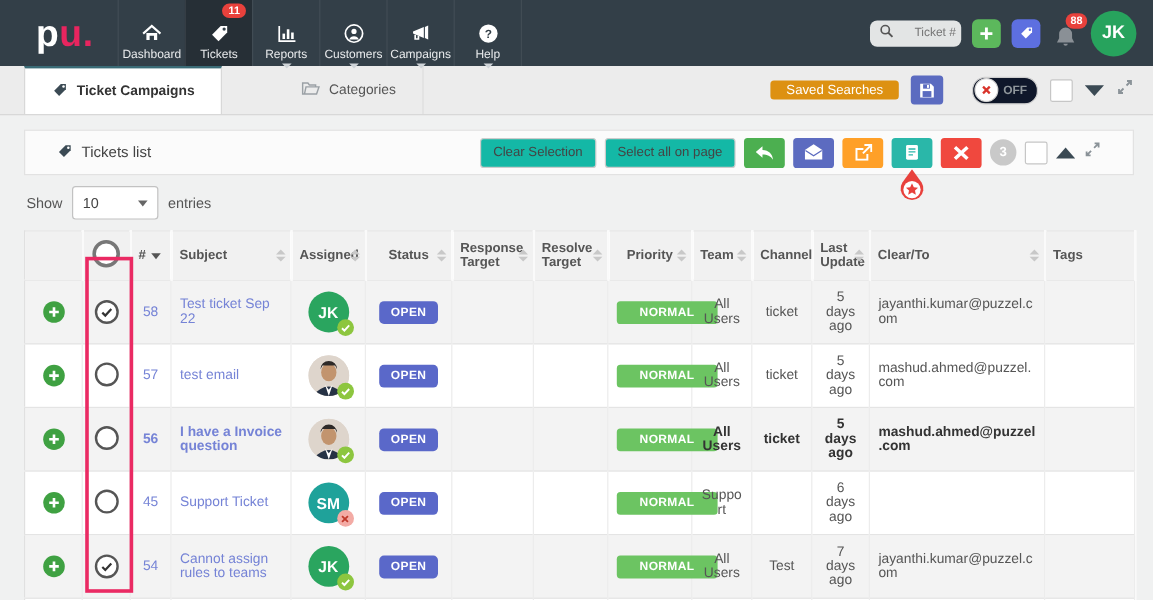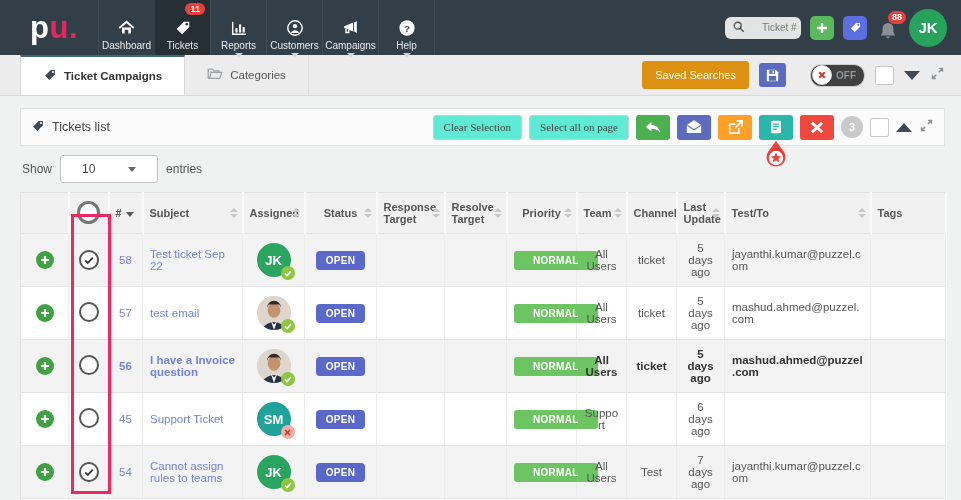--- a/index.html
+++ b/index.html
@@ -29,50 +29,50 @@
   .searchpill input{border:none;background:transparent;outline:none;width:48px;font-size:10px;color:#555;font-family:"Liberation Sans",sans-serif;}
   .sq-btn{width:24px;height:24px;border-radius:5px;display:flex;align-items:center;justify-content:center;cursor:pointer;}
   .sq-btn.green{background:#5cb85c;}
   .sq-btn.blue{background:#5d6fe0;}
   .bell-wrap{position:relative;width:24px;height:26px;display:flex;align-items:flex-end;justify-content:center;cursor:pointer;}
   .bell-badge{position:absolute;top:-4px;right:-6px;background:#e8413c;color:#fff;font-size:9px;font-weight:bold;border-radius:9px;padding:2px 4px;line-height:9px;}
   .user-avatar{width:38px;height:38px;border-radius:50%;background:#27a35d;color:#fff;font-weight:bold;font-size:15px;
     display:flex;align-items:center;justify-content:center;cursor:pointer;}
   
   .tabbar{height:40px;background:#ececec;border-bottom:1px solid #d8d8d8;display:flex;align-items:stretch;}
-  .tab{display:flex;align-items:center;gap:7px;padding:0 22px;font-size:11.5px;color:#555;cursor:pointer;}
+  .tab{display:flex;align-items:center;gap:7px;padding:0 22px;font-size:11.5px;color:#555;cursor:pointer;margin-left:44px;}
   .tab.active{background:#fff;border-top:2px solid #3a6b76;border-left:1px solid #d8d8d8;border-right:1px solid #d8d8d8;color:#333;margin-left:20px;font-weight:bold;}
   .tab.plain{border-right:1px solid #dcdcdc;}
   .tabbar-right{margin-left:auto;display:flex;align-items:center;gap:10px;padding-right:16px;}
-  .btn-amber{background:#dd9112;color:#fff;font-size:11px;border:none;border-radius:3px;height:28px;padding:0 13px;cursor:pointer;font-family:"Liberation Sans",sans-serif;}
+  .btn-amber{background:#dd9112;color:#fff;font-size:11px;border:none;border-radius:3px;height:16px;padding:0 13px;cursor:pointer;font-family:"Liberation Sans",sans-serif;}
   .btn-floppy{background:#5b6bc0;width:27px;height:24px;border-radius:3px;display:flex;align-items:center;justify-content:center;cursor:pointer;}
-  .toggle{display:flex;align-items:center;background:#404040;border:1px solid #cfcfcf;border-radius:11px;height:21px;padding:0 8px 0 1px;gap:4px;cursor:pointer;margin-left:14px;}
+  .toggle{display:flex;align-items:center;background:#0f172a;border:1px solid #cfcfcf;border-radius:11px;height:21px;padding:0 8px 0 1px;gap:4px;cursor:pointer;margin-left:14px;}
   .toggle-knob{width:18px;height:18px;border-radius:50%;background:#fff;border:1px solid #d6d6d6;display:flex;align-items:center;justify-content:center;box-shadow:0 1px 2px rgba(0,0,0,.15);}
   .toggle-lbl{font-size:10px;color:#8f969b;font-weight:bold;}
   .checkbox{width:17px;height:17px;background:#fff;border:1px solid #c6c6c6;border-radius:2px;cursor:pointer;}
   .tri-down{width:0;height:0;border-left:8px solid transparent;border-right:8px solid transparent;border-top:9px solid #3b4a54;cursor:pointer;}
   .tri-up{width:0;height:0;border-left:8px solid transparent;border-right:8px solid transparent;border-bottom:9px solid #3b4a54;cursor:pointer;}
   
   .panel{margin:12px 16px 0 20px;width:925px;}
-  .panel-hdr{background:#fbfbfb;border:1px solid #e2e2e2;height:36px;display:flex;align-items:center;padding:0 10px;}
+  .panel-hdr{background:#fbfbfb;border:1px solid #e2e2e2;height:36px;display:flex;align-items:center;padding:0 26px;}
   .panel-title{display:flex;align-items:center;gap:7px;font-size:12.5px;color:#444;}
   .panel-tools{margin-left:auto;display:flex;align-items:center;gap:7px;}
-  .btn-plain{background:#5eead4;border:1px solid #ccc;border-radius:3px;height:25px;padding:0 10px;font-size:11px;color:#444;cursor:pointer;font-family:Liberation Serif, serif;}
+  .btn-plain{background:#14b8a6;border:1px solid #ccc;border-radius:3px;height:25px;padding:0 10px;font-size:11px;color:#444;cursor:pointer;font-family:Liberation Sans, sans-serif;}
   .tb-btn{width:34px;height:25px;border-radius:3px;display:flex;align-items:center;justify-content:center;cursor:pointer;position:relative;}
   .tb-btn.green{background:#4caf50;}
   .tb-btn.indigo{background:#5c6bc0;}
   .tb-btn.orange{background:#ffa028;}
   .tb-btn.teal{background:#2ab7a9;}
   .tb-btn.red{background:#f0483e;}
   .count-circle{width:22px;height:22px;border-radius:50%;background:#c9c9c9;color:#fff;font-size:11px;font-weight:bold;display:flex;align-items:center;justify-content:center;cursor:pointer;}
   .pin{position:absolute;top:26px;left:50%;transform:translateX(-50%);z-index:60;pointer-events:none;}
   
   .show-row{display:flex;align-items:center;gap:8px;margin:9px 0 9px 2px;font-size:12px;color:#555;}
   .select-box{width:54px;height:26px;background:#fff;border:1px solid #c2c2c2;border-radius:3px;display:flex;align-items:center;
-    padding:0 21px;justify-content:space-between;font-size:12px;color:#444;cursor:pointer;}
+    padding:0 8px;justify-content:space-between;font-size:12px;color:#444;cursor:pointer;}
   .sel-caret{width:0;height:0;border-left:4px solid transparent;border-right:4px solid transparent;border-top:5px solid #666;}
   
   table{border-collapse:collapse;table-layout:fixed;width:925px;background:#fff;border:1px solid #e0e0e0;}
   th{background:#f1f1f1;font-size:11px;color:#555;font-weight:bold;height:36px;border-right:2px solid #fafafa;padding:2px 6px;position:relative;text-align:left;vertical-align:middle;cursor:pointer;}
   th.center{text-align:center;}
   .sort{position:absolute;right:4px;top:50%;transform:translateY(-50%);display:flex;flex-direction:column;gap:2px;}
   .sort i{display:block;width:0;height:0;border-left:4px solid transparent;border-right:4px solid transparent;}
   .sort .up{border-bottom:4px solid #c8c8c8;}
   .sort .dn{border-top:4px solid #c8c8c8;}
   .sort-active{display:inline-block;width:0;height:0;border-left:4px solid transparent;border-right:4px solid transparent;border-top:5px solid #555;margin-left:4px;vertical-align:middle;}
@@ -375,21 +375,21 @@
             </span></th>
         <th><span>Team</span><span class="sort">
               <i class="up"></i>
               <i class="dn"></i>
             </span></th>
         <th><span>Channel</span></th>
         <th><span>Last Update</span><span class="sort">
               <i class="up"></i>
               <i class="dn"></i>
             </span></th>
-        <th><span>Test/To</span><span class="sort">
+        <th><span>Clear/To</span><span class="sort">
               <i class="up"></i>
               <i class="dn"></i>
             </span></th>
         <th><span>Tags</span></th>
       </tr>
     </thead>
     <tbody>
 
       <tr class="alt">
         <td><span class="add-btn">

